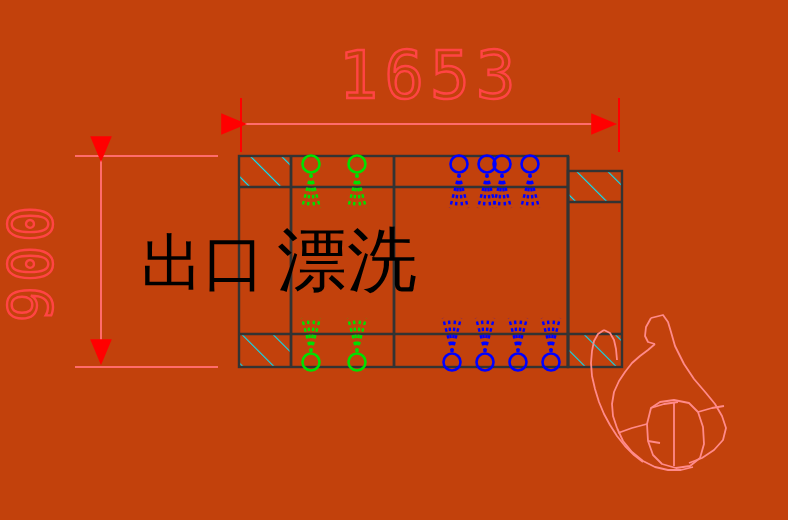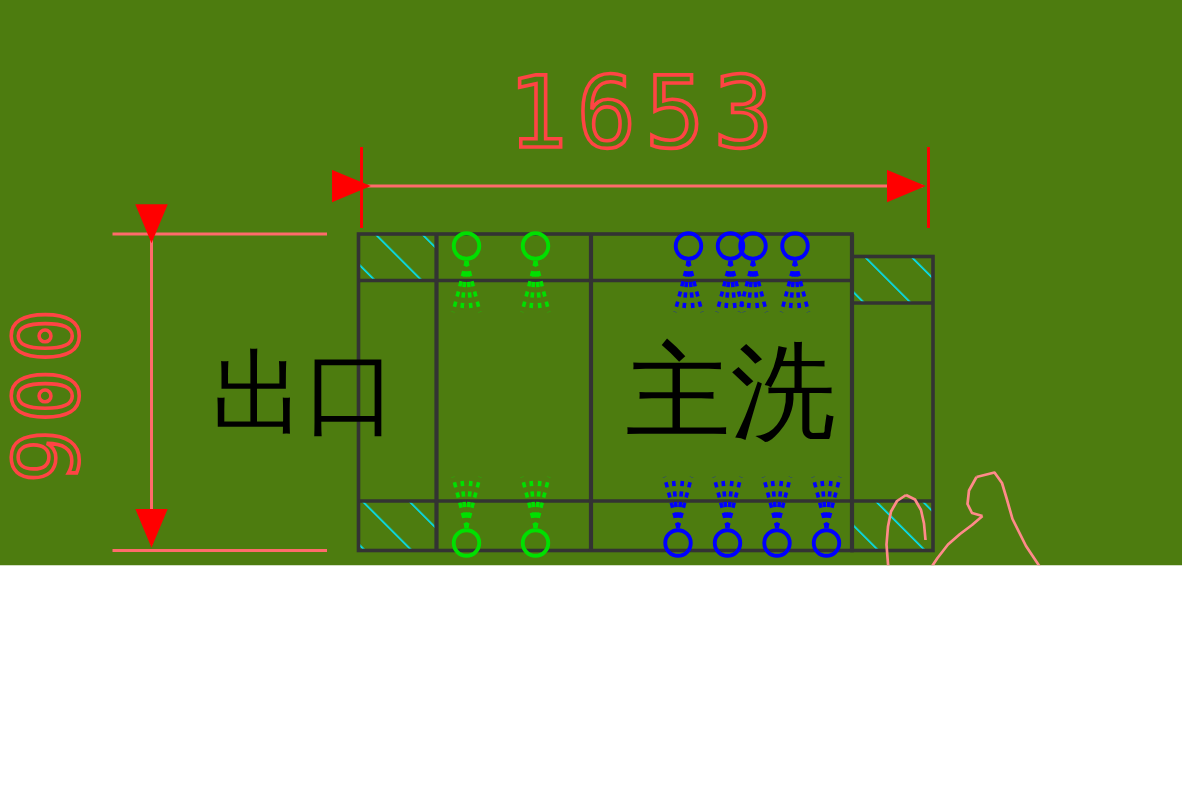--- a/index.html
+++ b/index.html
@@ -6,34 +6,34 @@
     margin: 0;
     padding: 0;
     background: #ffffff;
   }
   body {
     font-family: "Liberation Sans", sans-serif;
   }
   #canvas {
     position: relative;
     width: 788px;
-    height: 377px;
-    background: #4d7c0f;
+    height: 520px;
+    background: #c2410c;
     overflow: hidden;
   }
   #drawing {
     position: absolute;
     left: 0;
     top: 0;
     width: 788px;
     height: 529px;
   }
   .cjk-label {
     position: absolute;
-    font-family: Liberation Sans, sans-serif;
+    font-family: Liberation Serif, serif;
     font-size: 62px;
     line-height: 1;
     color: #000000;
     white-space: nowrap;
     letter-spacing: 0px;
   }
   #label-exit  { left: 141px; top: 232px; }
   #label-rinse { left: 277px; top: 226px; font-size: 70px; }
   #label-main  { left: 417px; top: 226px; font-size: 70px; }
   #label-entry { left: 619px; top: 228px; font-size: 66px; }
@@ -187,17 +187,17 @@
       <path d="M 647 424 L 632 428 L 618 433"></path>
       <path d="M 648 441 L 660 443"></path>
 
       <path d="M 617 428 L 623 441 L 632 452 L 643 461 L 655 467
                L 668 470 L 681 470 L 693 467"></path>
     </g>
   </svg>
 
   <div class="cjk-label" id="label-exit">出口</div>
 
-
-  <div class="cjk-label" id="label-main">主洗</div>
+  <div class="cjk-label" id="label-rinse">漂洗</div>
+
 
 
 </div>
 
 </body></html>

